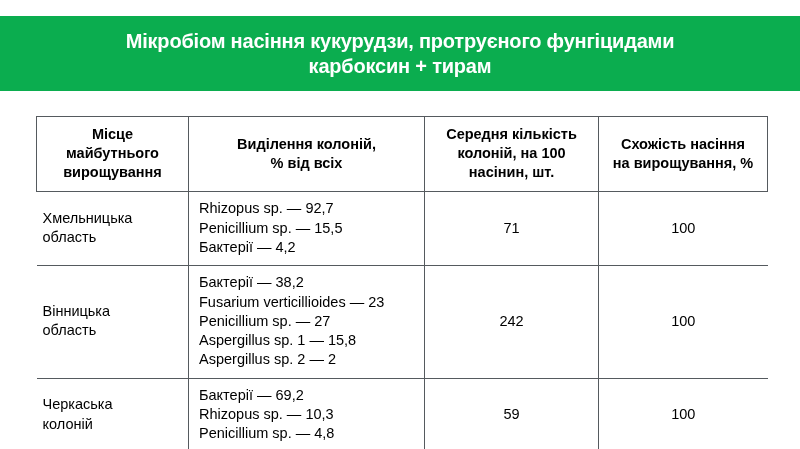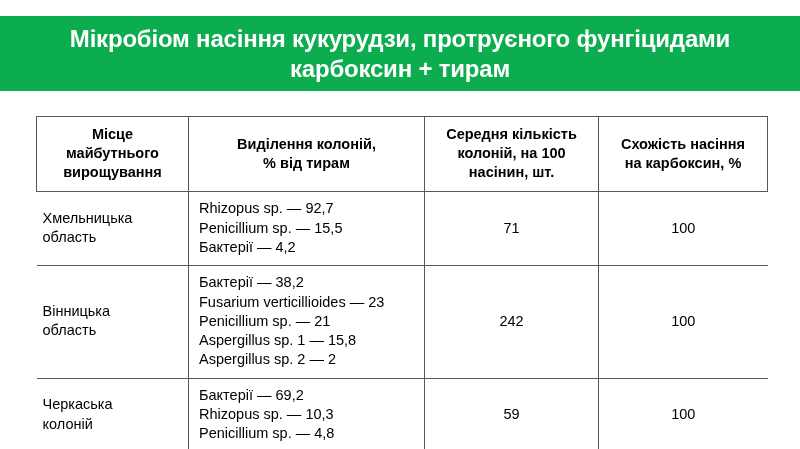--- a/index.html
+++ b/index.html
@@ -31,21 +31,21 @@
     display: flex;
     align-items: center;
     justify-content: center;
     box-sizing: border-box;
     padding: 0 24px;
   }
   .title-text {
     color: #ffffff;
     font-family: "Liberation Sans", sans-serif;
     font-weight: bold;
-    font-size: 24px;
+    font-size: 20px;
     line-height: 1.24;
     text-align: center;
     letter-spacing: -0.2px;
     white-space: pre-line;
   }
 
   
   .table-wrap {
     position: absolute;
     left: 36px;
@@ -132,44 +132,44 @@
           <col class="c2">
           <col class="c3">
           <col class="c4">
       </colgroup>
       <thead>
         <tr>
           <th>Місце
 майбутнього
 вирощування</th>
           <th>Виділення колоній,
-% від тирам</th>
+% від всіх</th>
           <th>Середня кількість
 колоній, на 100
 насінин, шт.</th>
           <th class="last-col">Схожість насіння
-на карбоксин, %</th>
+на вирощування, %</th>
         </tr>
       </thead>
       <tbody>
         <tr>
           <td class="region col-first">Хмельницька
 область</td>
           <td class="colonies">Rhizopus sp. — 92,7
 Penicillium sp. — 15,5
 Бактерії — 4,2</td>
           <td class="num">71</td>
           <td class="num">100</td>
         </tr>
         <tr>
           <td class="region col-first">Вінницька
 область</td>
           <td class="colonies">Бактерії — 38,2
 Fusarium verticillioides — 23
-Penicillium sp. — 21
+Penicillium sp. — 27
 Aspergillus sp. 1 — 15,8
 Aspergillus sp. 2 — 2</td>
           <td class="num">242</td>
           <td class="num">100</td>
         </tr>
         <tr>
           <td class="region col-first">Черкаська
 колоній</td>
           <td class="colonies">Бактерії — 69,2
 Rhizopus sp. — 10,3

